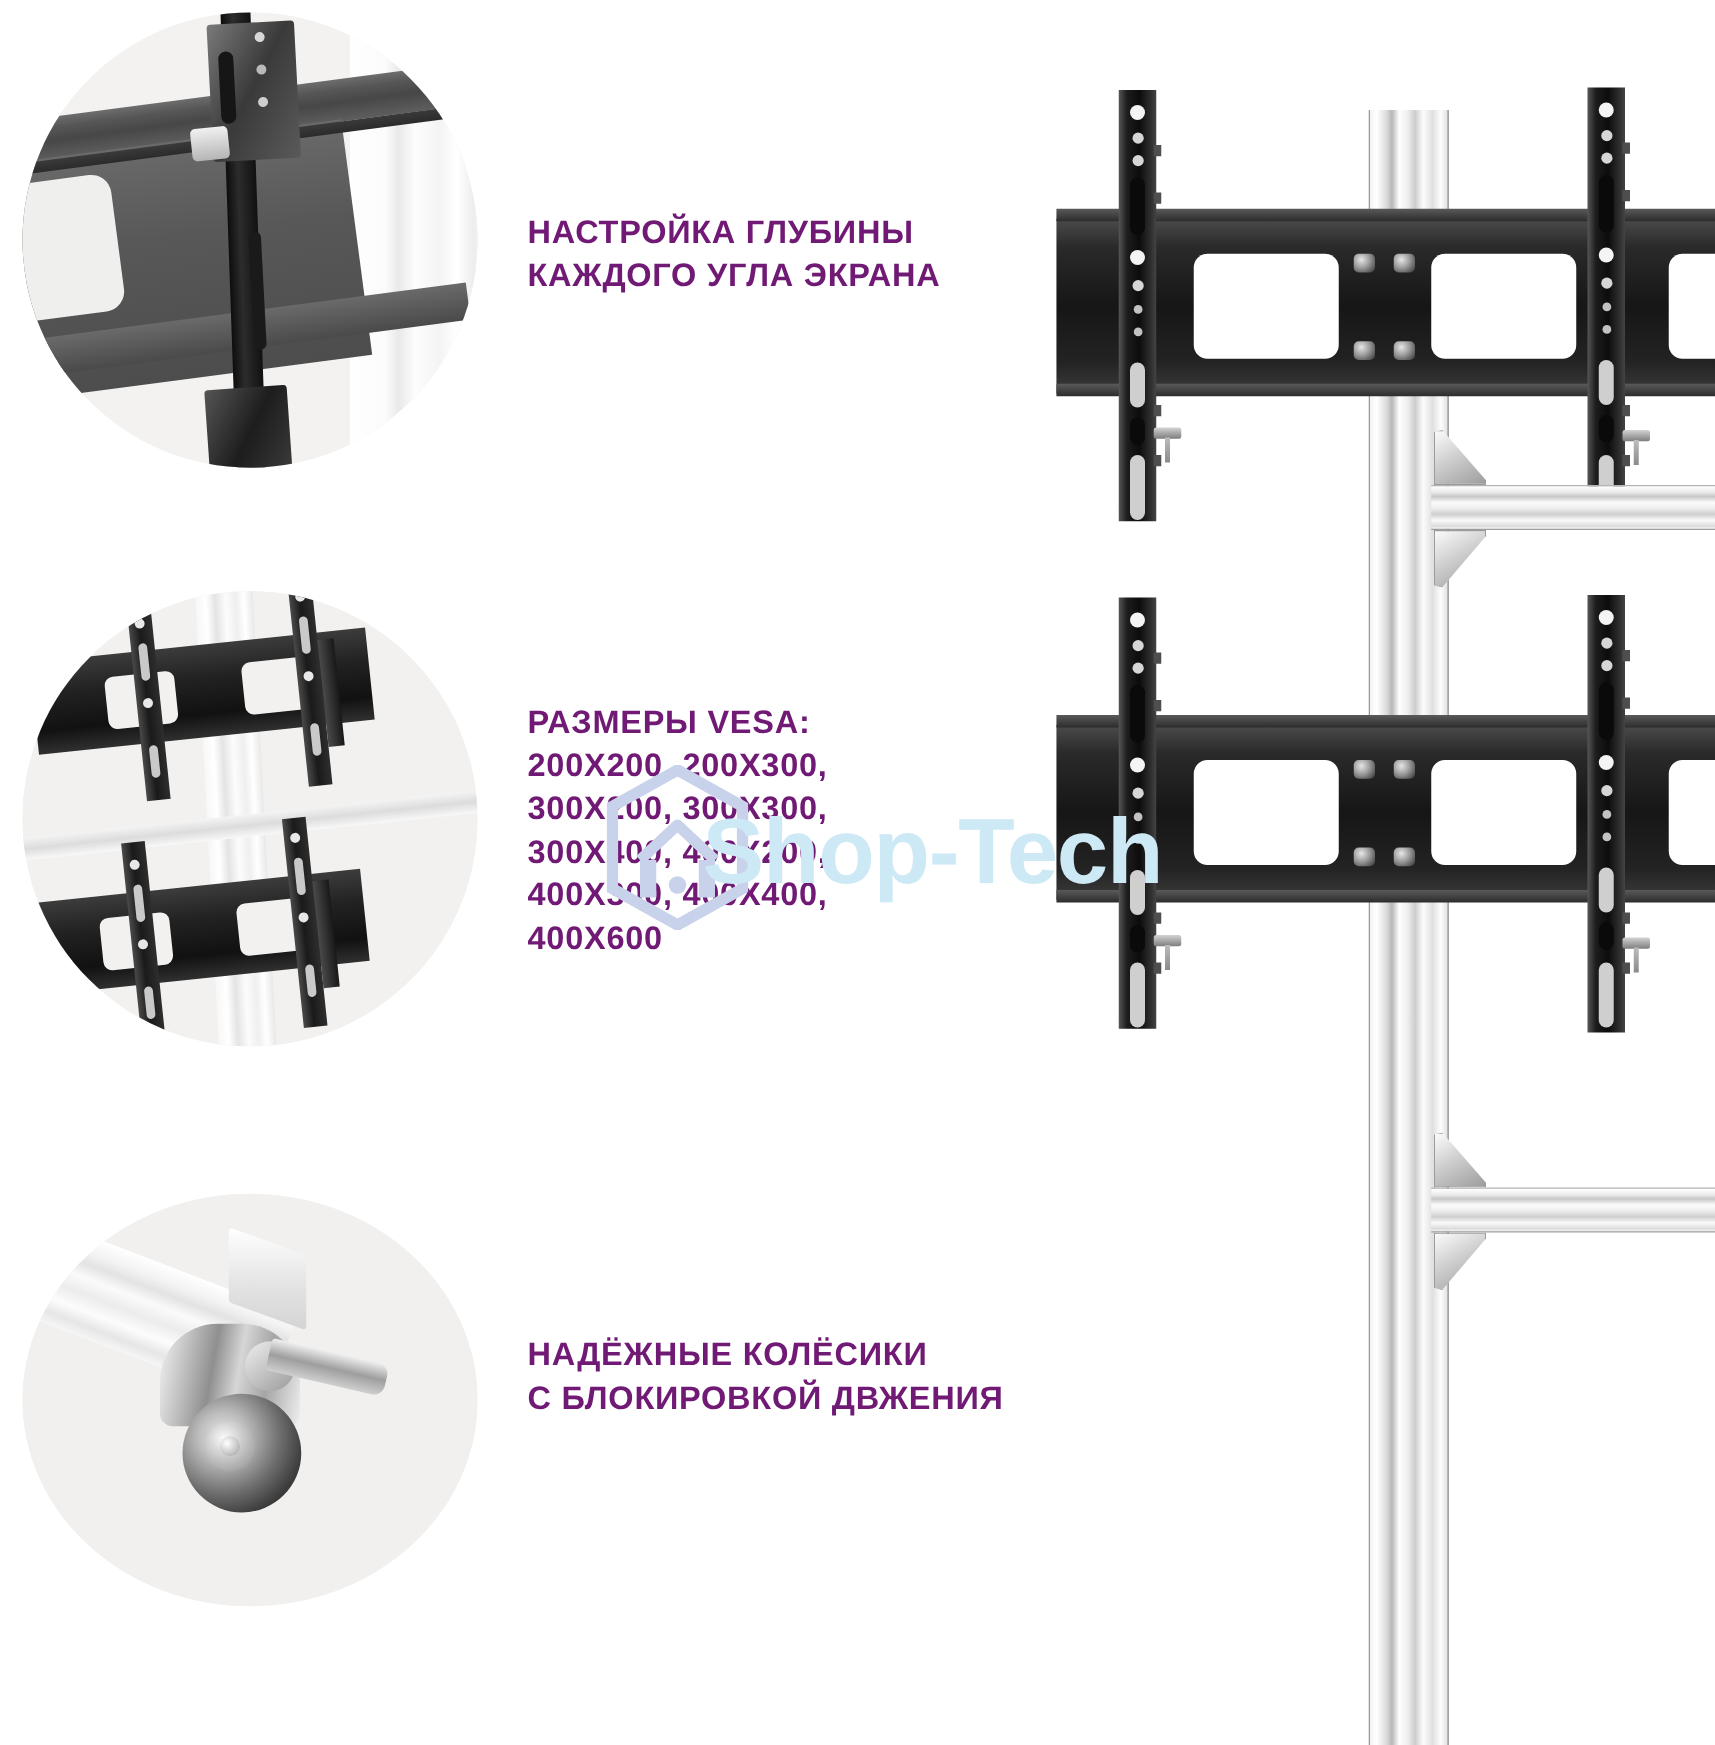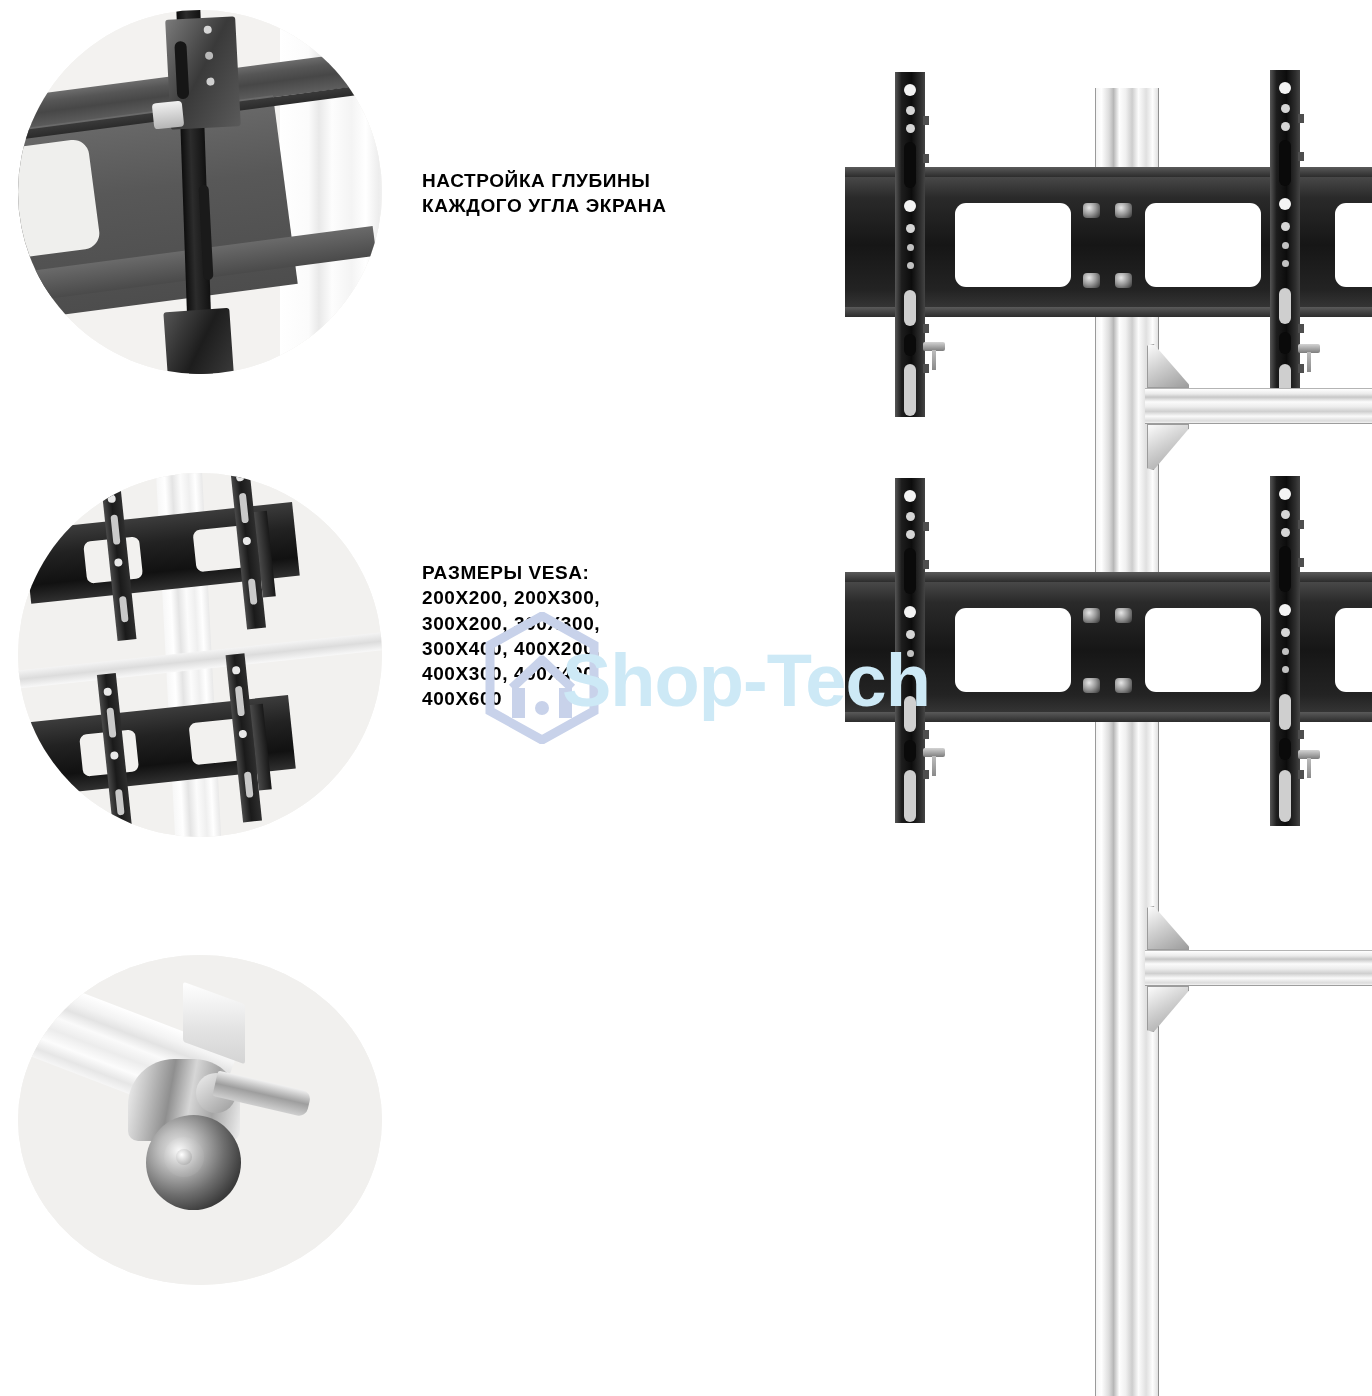--- a/index.html
+++ b/index.html
@@ -188,22 +188,22 @@
   }
   .i3-axle {
     position: absolute; left: 158px; top: 194px; width: 16px; height: 16px;
     border-radius: 50%;
     background: radial-gradient(circle at 35% 35%, #ffffff, #9c9c9c);
   }
 
   
   .caption {
     position: absolute;
-    color: #000000;
-    font-size: 19px;
+    color: #701a75;
+    font-size: 26px;
     font-weight: 700;
     letter-spacing: 0.6px;
     line-height: 1.33;
     white-space: pre-line;
   }
 
   
   #product {
     position: absolute;
     left: 845px; top: 0;
@@ -399,20 +399,22 @@
       <div class="i3-legcap"></div>
       <div class="i3-fork"></div>
       <div class="i3-brake2"></div>
       <div class="i3-brake"></div>
       <div class="i3-wheel"></div>
       <div class="i3-hub"></div>
       <div class="i3-axle"></div>
     </div>
   </div>
 
+  <div class="caption" style="left:422px; top:1066px; width:470px;">НАДЁЖНЫЕ КОЛЁСИКИ
+С БЛОКИРОВКОЙ ДВЖЕНИЯ</div>
 
   <div id="product">
 
     <div class="pcol" style="left:250px; top:88px; width:64px; height:1308px;"></div>
 
     <div class="pbracket" style="left:0px; top:175px; width:527px; height:140px;">
       <div class="pb-plate"></div>
       <div class="pb-lip" style="left:0; top:-8px; width:527px; height:10px;"></div>
       <div class="pb-lip" style="left:0; top:132px; width:527px; height:10px;"></div>
       <div class="pb-win" style="left:110px; top:28px; width:116px; height:84px;"></div>

